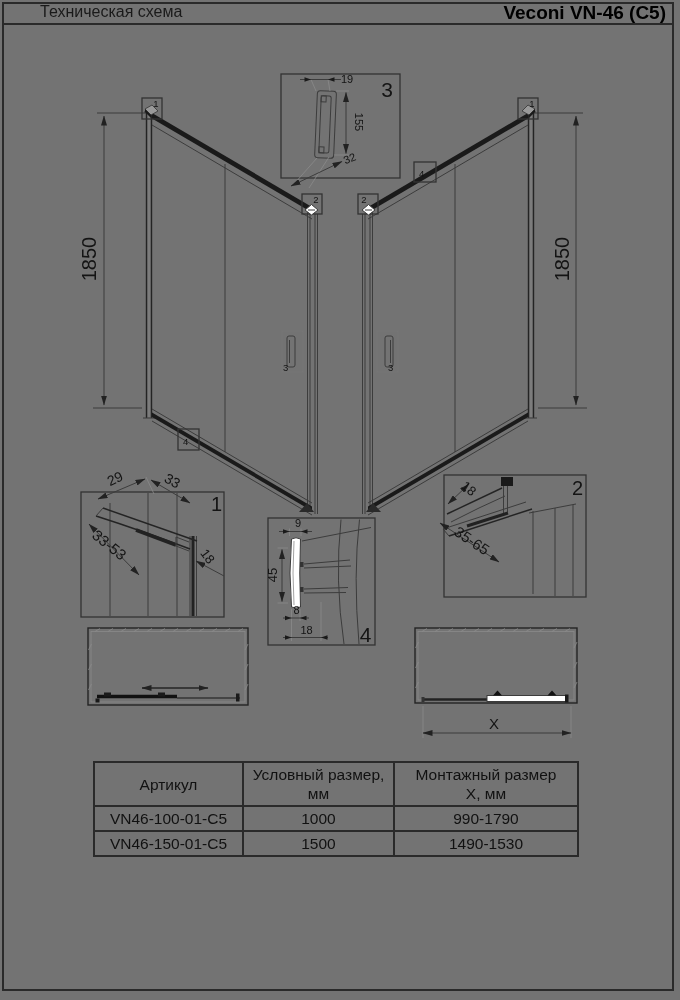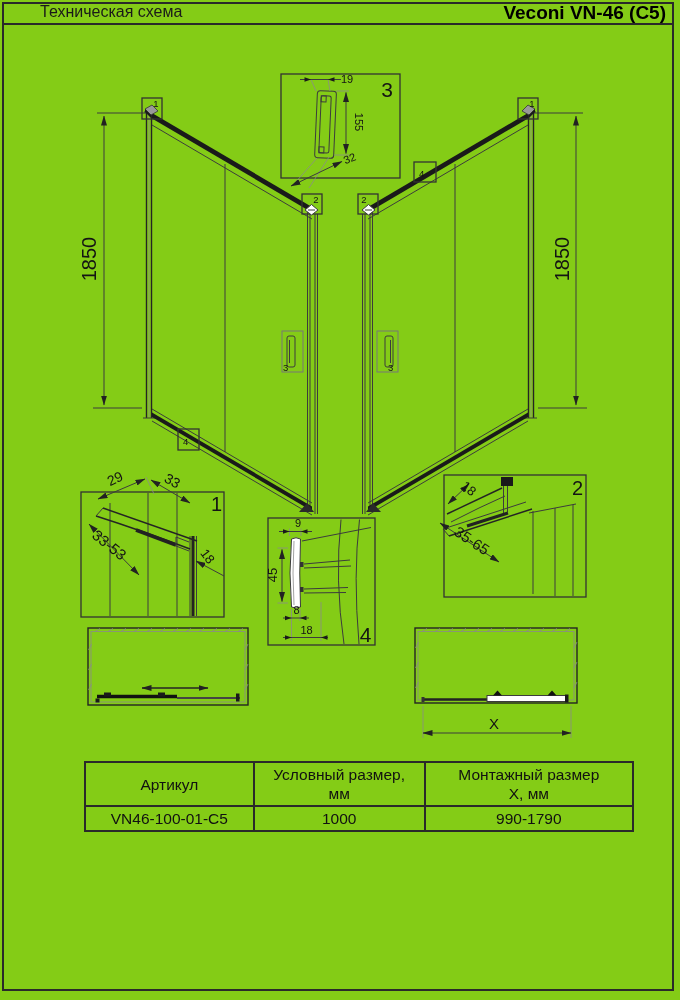--- a/index.html
+++ b/index.html
@@ -1,16 +1,16 @@
 <!DOCTYPE html>
 <html><head>
 <meta charset="utf-8">
 <style>
   html,body{margin:0;padding:0;background:#e8e8e8;}
-  .page{position:relative;width:680px;height:1000px;background:#84cc16;overflow:hidden;
+  .page{position:relative;width:680px;height:1000px;background:#737373;overflow:hidden;
         font-family:"Liberation Sans",sans-serif;color:#111;}
   .frame{position:absolute;left:2px;top:2px;width:672px;height:989px;border:2px solid #2a2a2a;box-sizing:border-box;}
   .titlebar{position:absolute;left:2px;top:2px;width:672px;height:23px;border-bottom:2px solid #2a2a2a;box-sizing:border-box;}
   .titlebar .title{position:absolute;left:38px;top:1px;font-size:16px;color:#1a1a1a;}
   .titlebar .product{position:absolute;right:8px;top:0px;font-size:19px;font-weight:bold;color:#000;}
   svg.draw{position:absolute;left:0;top:0;}
   svg .ln{stroke:#3c3c3c;stroke-width:1;fill:none;}
   svg .ln2{stroke:#242424;stroke-width:1.4;fill:none;}
   svg .thin{stroke:#8a8a8a;stroke-width:.8;fill:none;}
   svg .box{stroke:#333;stroke-width:1.3;fill:none;}
@@ -19,21 +19,21 @@
   svg .gray{fill:#999;stroke:#333;stroke-width:.8;}
   svg .white{fill:#fff;stroke:#3c3c3c;stroke-width:1;}
   svg text{fill:#141414;stroke:none;}
   svg .t9{font-size:9.5px;}
   svg .t11{font-size:11px;}
   svg .t13{font-size:13px;}
   svg .t14{font-size:14px;}
   svg .t15{font-size:15px;}
   svg .t20{font-size:20px;}
   svg .t21{font-size:21px;}
-  .sizetable{position:absolute;left:84px;top:761px;width:550px;}
+  .sizetable{position:absolute;left:93px;top:761px;width:486px;}
   .sizetable table{border-collapse:collapse;width:100%;table-layout:fixed;}
   .sizetable th,.sizetable td{border:2px solid #2a2a2a;text-align:center;vertical-align:middle;
       font-size:15.5px;font-weight:normal;padding:1px 2px;color:#111;}
   .sizetable th{height:40px;line-height:19px;}
   .sizetable td{height:21px;}
 </style>
 </head>
 <body>
 
 <div class="page">
@@ -276,16 +276,21 @@
             <th>Условный размер,<br>мм</th>
             <th>Монтажный размер<br>Х, мм</th>
           </tr>
         </thead>
       <tbody id="table-body">
           <tr>
             <td>VN46-100-01-C5</td>
             <td>1000</td>
             <td>990-1790</td>
           </tr>
+          <tr>
+            <td>VN46-150-01-C5</td>
+            <td>1500</td>
+            <td>1490-1530</td>
+          </tr>
         </tbody>
     </table>
   </div>
 </div>
 
 </body></html>

